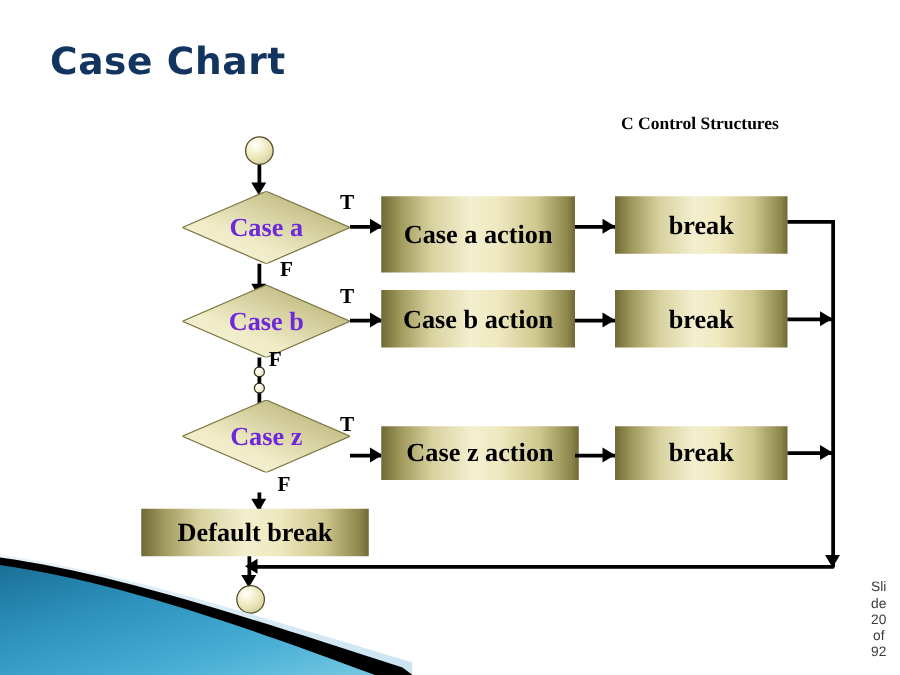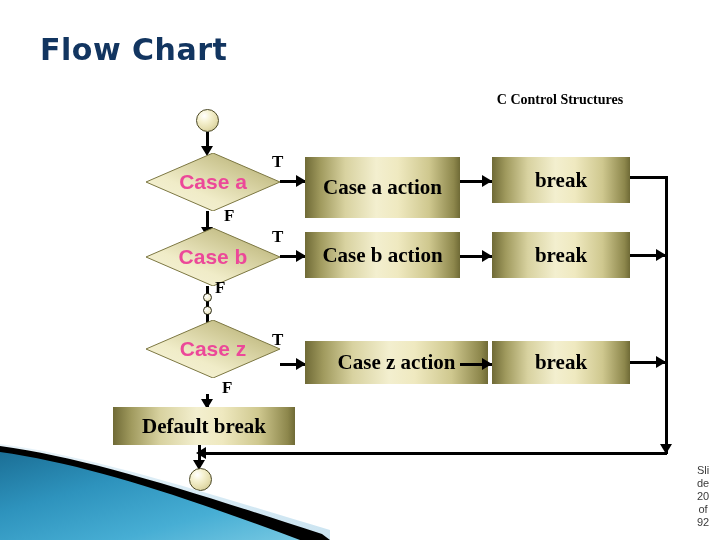--- a/index.html
+++ b/index.html
@@ -53,24 +53,24 @@
   }
   .diamond .dshape {
     position: absolute;
     left: 0; top: 0;
     width: 100%;
     height: 100%;
   }
   .diamond .dlabel {
     position: relative;
     z-index: 2;
-    font-family: Liberation Sans, sans-serif;
+    font-family: Liberation Serif, serif;
     font-size: 21px;
     font-weight: bold;
-    color: #ec4899;
+    color: #6d28d9;
     white-space: nowrap;
   }
 
   .procbox {
     position: absolute;
     display: flex;
     align-items: center;
     justify-content: center;
     background: linear-gradient(to right,
                 #6f6a36 0%,
@@ -179,21 +179,21 @@
     font-size: 11px;
     color: #3a3a3a;
     line-height: 13px;
   }
 </style>
 </head>
 <body>
 
 <div id="slide">
 
-  <div id="slide-title">Flow Chart</div>
+  <div id="slide-title">Case Chart</div>
 
   <div id="header-label">C Control Structures</div>
 
   <div class="term-circle" style="left:196px; top:109px; width:23px; height:23px;"></div>
 
   <div class="vline" style="left:206px; top:132px; height:18px;"></div>
   <div class="arrow-down" style="left:201px; top:146px;"></div>
 
   <div class="diamond" style="left:146px; top:153px; width:134px; height:58px;">
     <svg class="dshape" viewBox="0 0 134 58" preserveAspectRatio="none">
@@ -287,21 +287,21 @@
     </svg>
     <span class="dlabel">Case z</span>
   </div>
 
   <div class="branch-label" style="left:272px; top:331px;">T</div>
   <div class="branch-label" style="left:222px; top:379px;">F</div>
 
   <div class="hline" style="left:280px; top:363px; width:25px;"></div>
   <div class="arrow-right" style="left:296px; top:358px;"></div>
 
-  <div class="procbox" style="left:305px; top:341px; width:183px; height:43px;">
+  <div class="procbox" style="left:305px; top:341px; width:158px; height:43px;">
     <span class="plabel">Case z action</span>
   </div>
 
   <div class="hline" style="left:460px; top:363px; width:32px;"></div>
   <div class="arrow-right" style="left:482px; top:358px;"></div>
 
   <div class="procbox" style="left:492px; top:341px; width:138px; height:43px;">
     <span class="plabel">break</span>
   </div>
 

